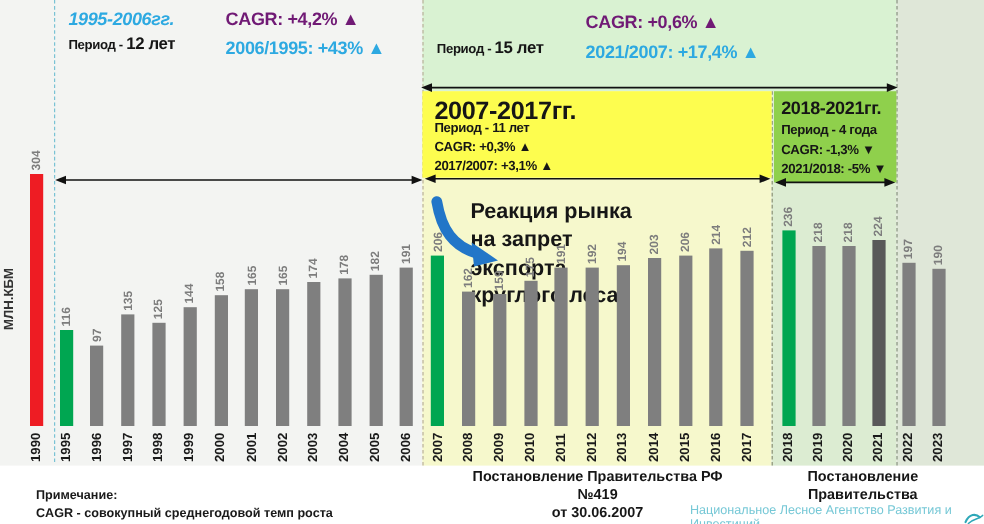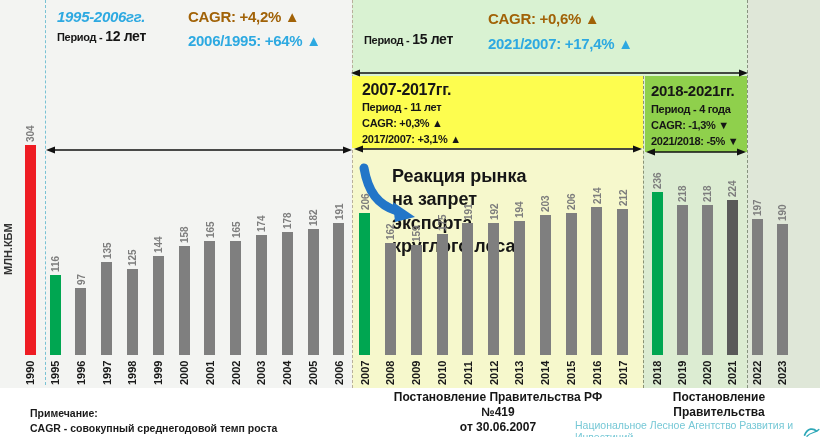--- a/index.html
+++ b/index.html
@@ -17,24 +17,24 @@
   #panel-green{left:645px;top:76px;width:102px;height:76px;background:#8fd04c;}
   
   .dash{width:0;border-left:1px dashed #9aa89a;}
   #dash-1990{left:45px;top:0;height:385px;border-left:1px dashed #79c2d4;}
   #dash-2007{left:352px;top:0;height:388px;border-left:1px dashed #b9b09c;}
   #dash-2018{left:643px;top:76px;height:312px;border-left:1px dashed #8b9274;}
   #dash-2022{left:747px;top:0;height:388px;border-left:1px dashed #87937f;}
   
   .b{font-weight:bold;letter-spacing:-0.3px;}
   .blue{color:#2da9e1;}
-  .red{color:#a16207;}
+  .red{color:#701a75;}
   .blk{color:#161616;}
   .t15{font-size:15px;line-height:1.15;}
-  .t16{font-size:16px;line-height:1.1;}
+  .t16{font-size:21px;line-height:1.1;}
   .t11{font-size:11px;line-height:1.15;}
   .period-strong{font-size:14px;}
   
   .bar{position:absolute;width:11px;}
   .vlabel{position:absolute;width:11px;height:30px;writing-mode:vertical-rl;
           transform:rotate(180deg);font-size:10px;line-height:11px;font-weight:bold;
           color:#7d7d7d;letter-spacing:0;}
   .yearlabel{position:absolute;top:357px;width:12px;height:28px;writing-mode:vertical-rl;
           transform:rotate(180deg);font-size:11px;line-height:12px;font-weight:bold;
           color:#1a1a1a;}
@@ -67,21 +67,21 @@
   <div class="abs dash" id="dash-2007"></div>
   <div class="abs dash" id="dash-2018"></div>
   <div class="abs dash" id="dash-2022"></div>
 
   <div class="abs" id="panel-yellow"></div>
   <div class="abs" id="panel-green"></div>
 
   <div class="abs b blue t15" style="left:57px;top:8px;font-style:italic;">1995-2006гг.</div>
   <div class="abs b blk t11" style="left:57px;top:28px;"><span>Период - </span><span class="period-strong">12 лет</span></div>
   <div class="abs b red t15" style="left:188px;top:8px;">CAGR: +4,2% ▲</div>
-  <div class="abs b blue t15" style="left:188px;top:32px;">2006/1995: +64% ▲</div>
+  <div class="abs b blue t15" style="left:188px;top:32px;">2006/1995: +43% ▲</div>
 
   <div class="abs b blk t11" style="left:364px;top:31px;"><span>Период - </span><span class="period-strong">15 лет</span></div>
   <div class="abs b red t15" style="left:488px;top:10px;">CAGR: +0,6% ▲</div>
   <div class="abs b blue t15" style="left:488px;top:35px;">2021/2007: +17,4% ▲</div>
 
   <div class="abs b blk t16" style="left:362px;top:81px;">2007-2017гг.</div>
   <div class="abs b blk t11" style="left:362px;top:101px;">Период - 11 лет</div>
   <div class="abs b blk t11" style="left:362px;top:117px;">CAGR: +0,3% ▲</div>
   <div class="abs b blk t11" style="left:362px;top:133px;">2017/2007: +3,1% ▲</div>
 

